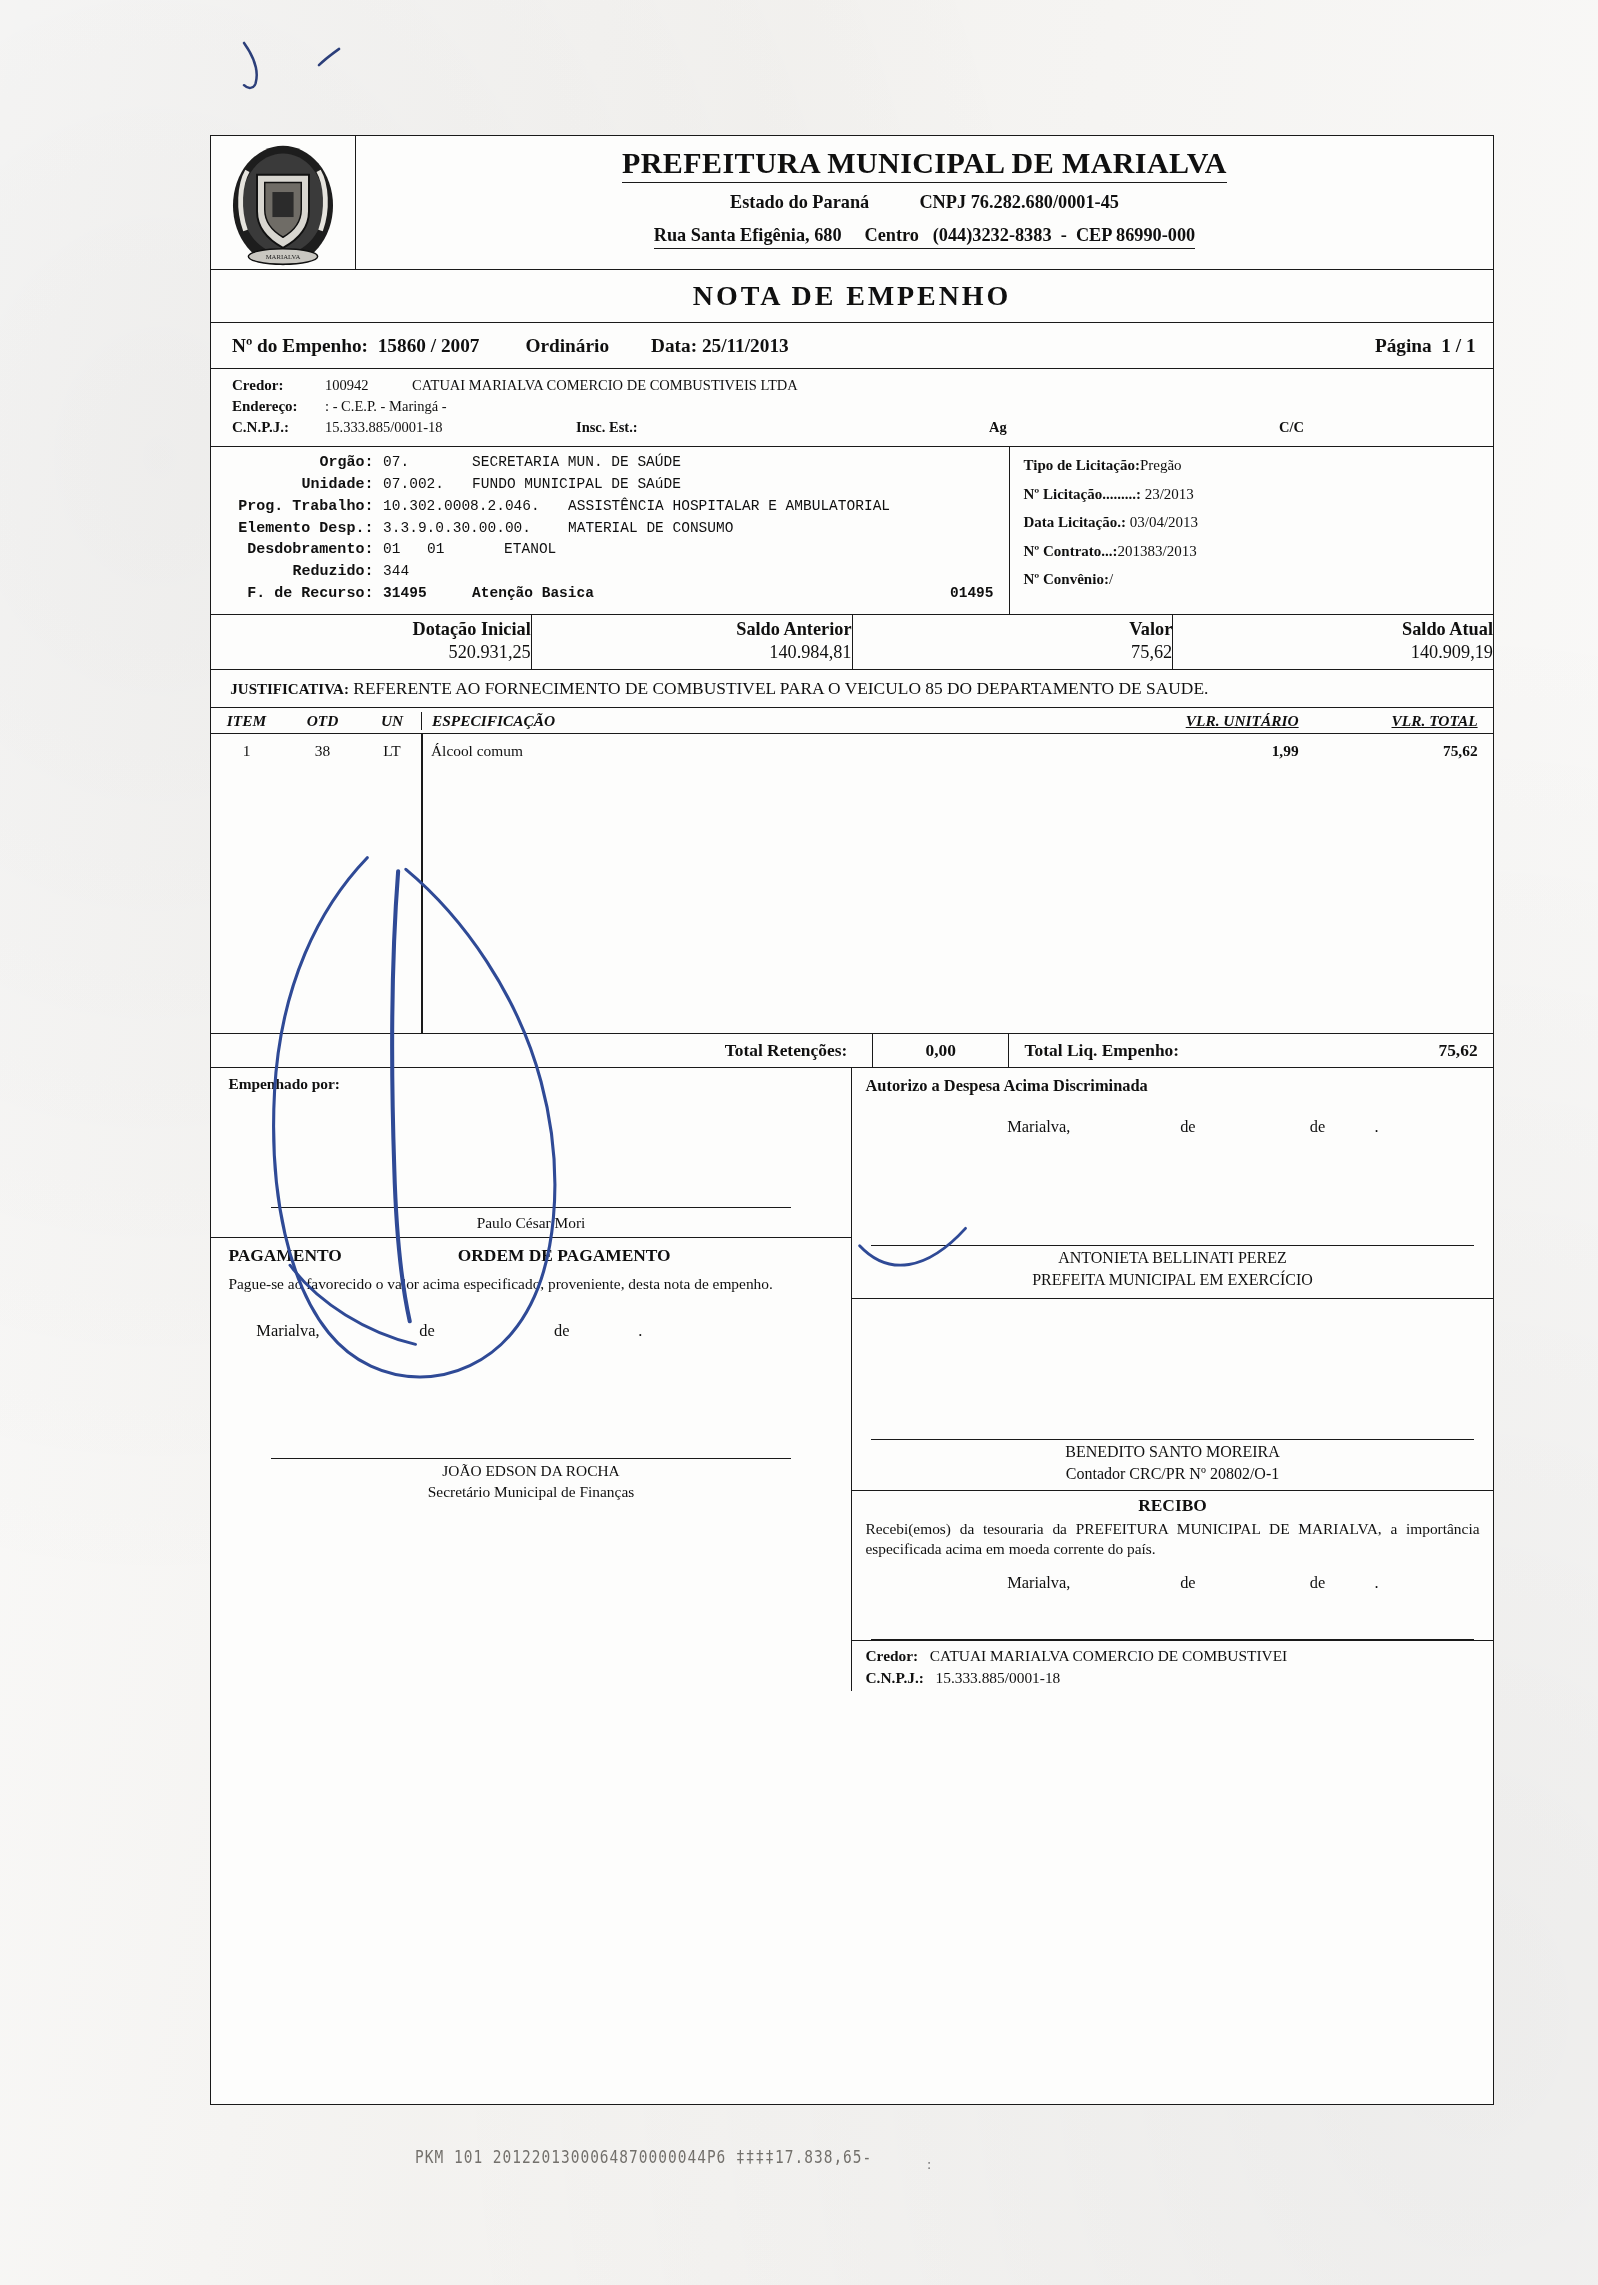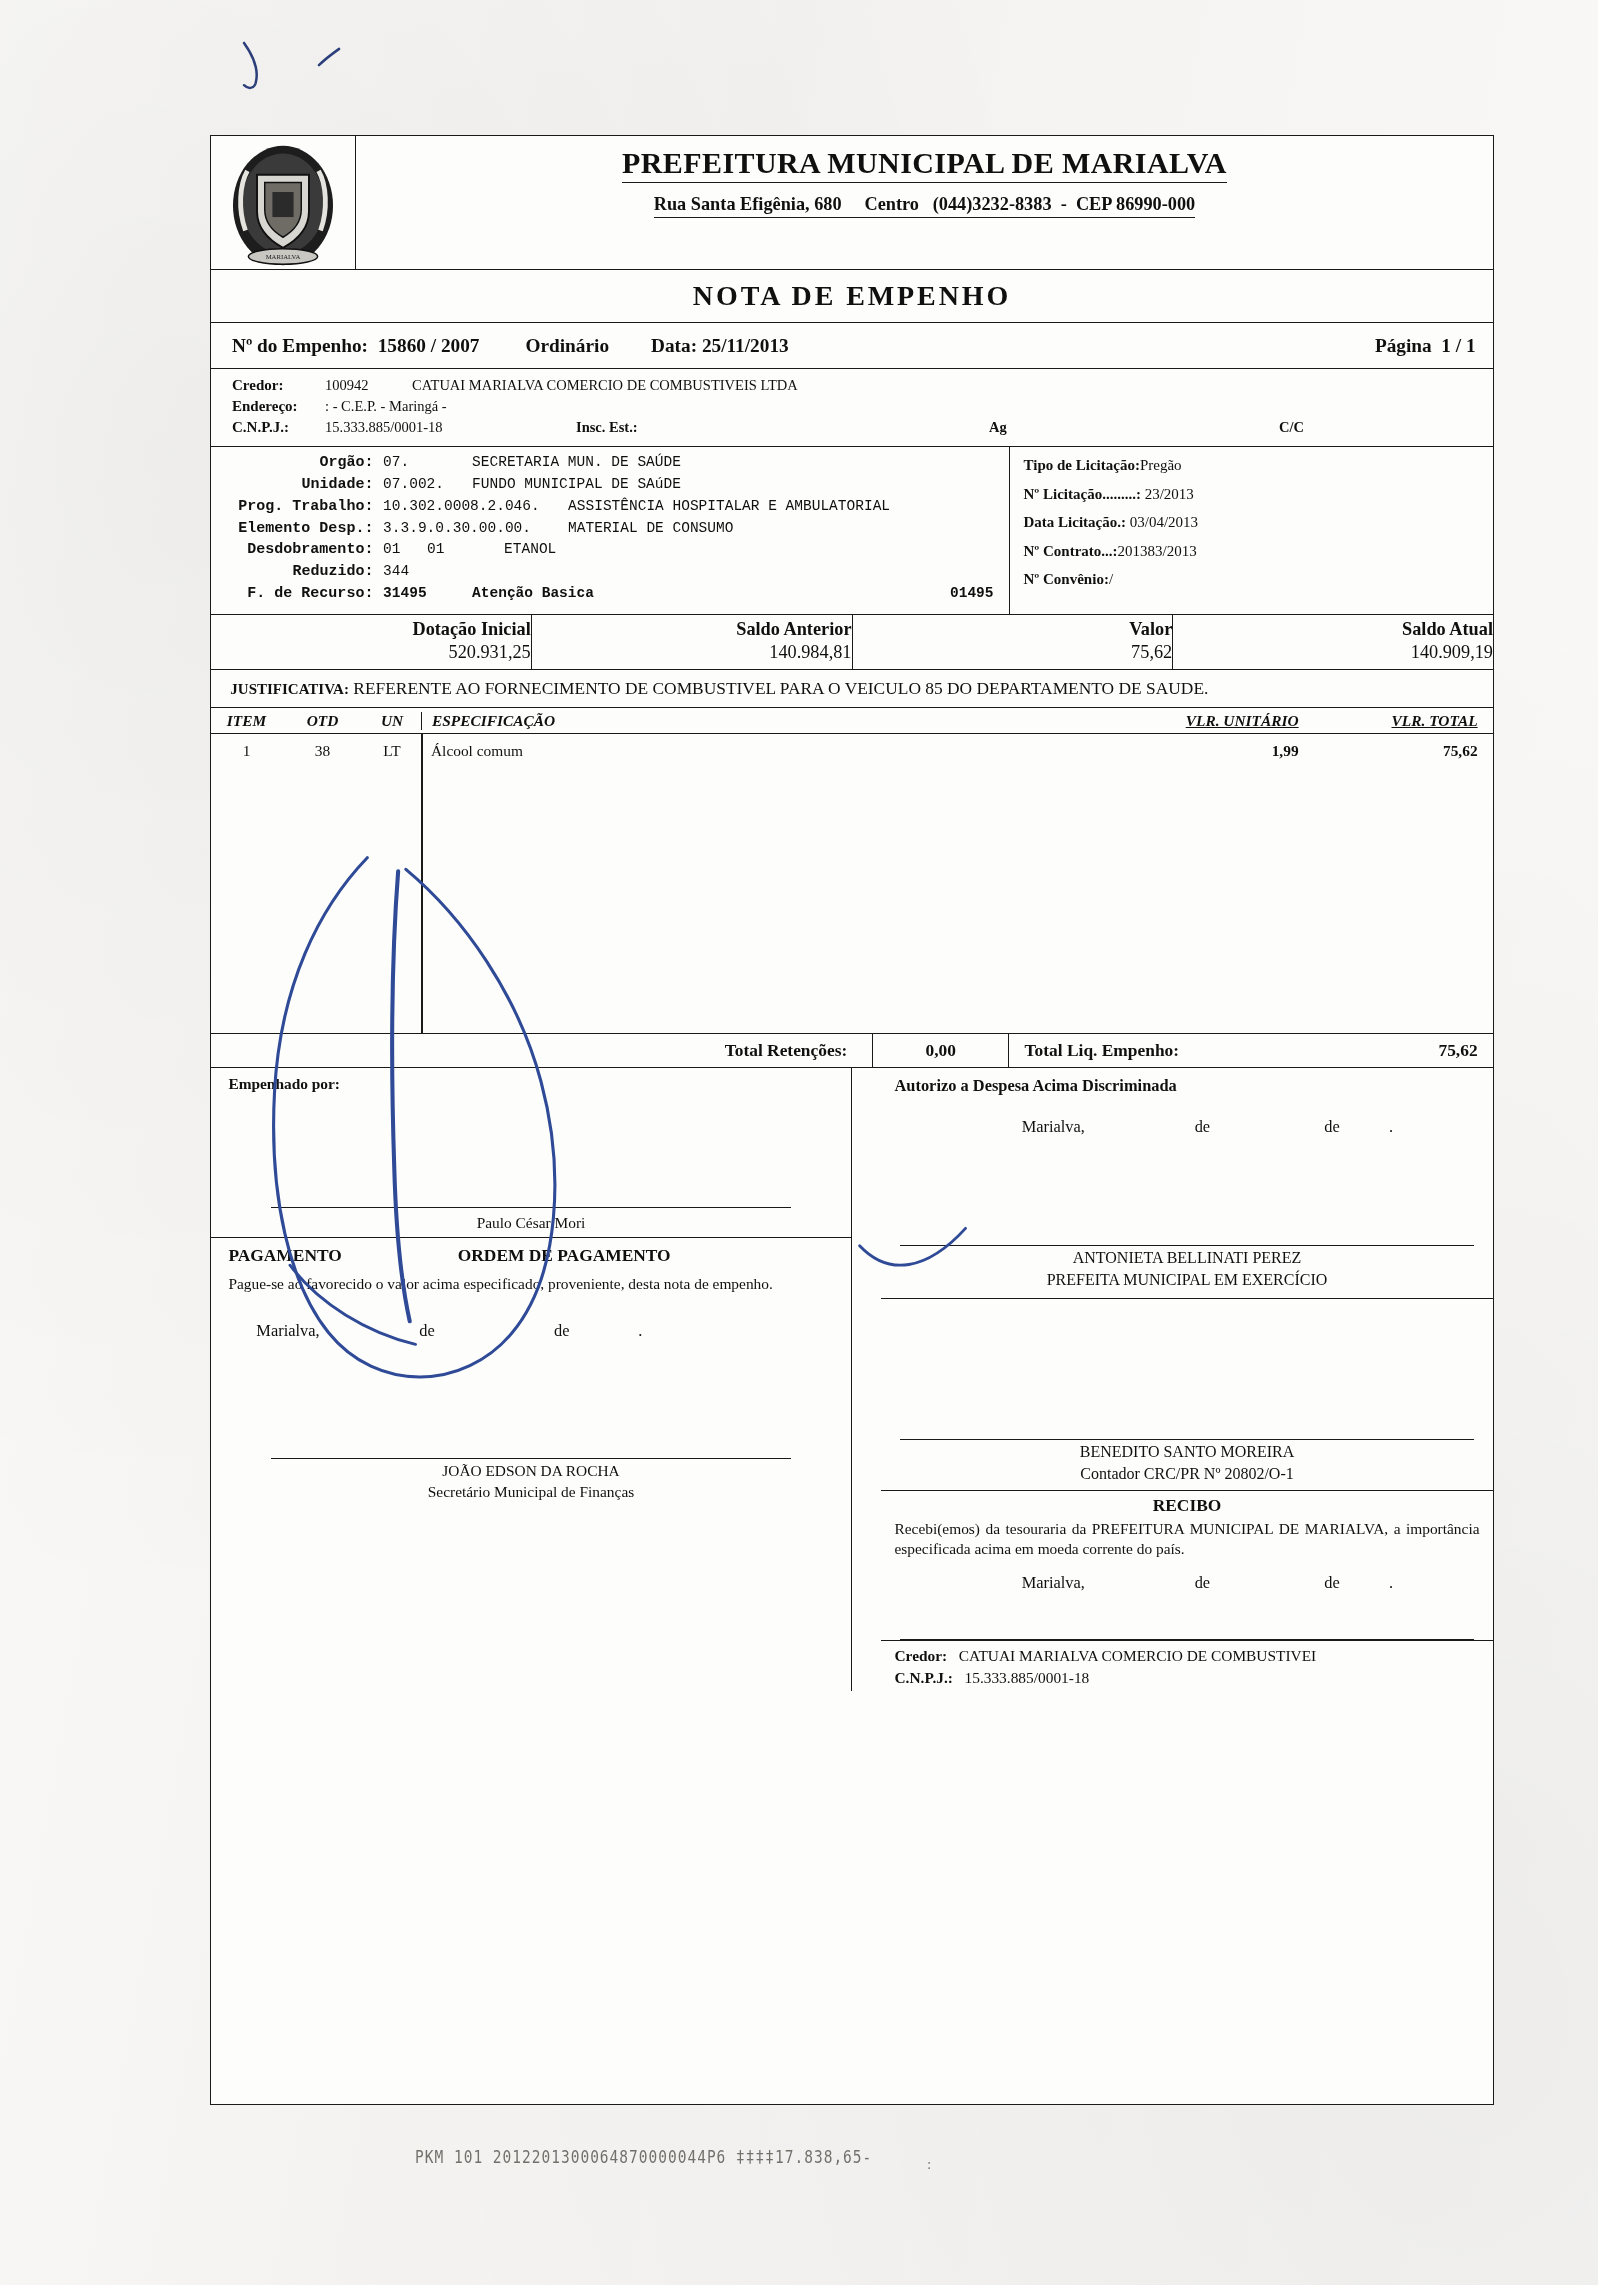--- a/index.html
+++ b/index.html
@@ -193,21 +193,21 @@
     border-bottom: 1.9px solid #1a1a1a;
     font-size: 17.4px;
     font-weight: bold;
   }
   .tot-lbl { flex: 1; text-align: right; padding: 5.8px 25px 5.8px 0; }
   .tot-val { width: 135px; text-align: center; padding: 5.8px 0; border-left: 1.9px solid #1a1a1a; border-right: 1.9px solid #1a1a1a; }
   .tot-lbl2 { width: 299px; padding: 5.8px 0 5.8px 15.4px; }
   .tot-val2 { width: 154px; text-align: right; padding: 5.8px 15.4px 5.8px 0; }
 
   
-  .bottom { display: flex; gap: 29px; }
+  .bottom { display: flex; }
   .bl { width: 641px; border-right: 1.9px solid #1a1a1a; box-sizing: border-box; }
   .brr { flex: 1; box-sizing: border-box; }
   .sign-line {
     border-top: 1.4px solid #1a1a1a;
     margin: 0 60px;
   }
   .sign-name { text-align: center; font-size: 15.4px; padding-top: 2.9px; }
   .small { font-size: 15.4px; }
   .bold { font-weight: bold; }
 
@@ -298,20 +298,25 @@
           <path d="M36,42 L74,42 L74,70 C74,86 62,95 55,99 C48,95 36,86 36,70 Z" fill="#6f6c66" stroke="#111" stroke-width="1.5"></path>
           <rect x="44" y="52" width="22" height="26" fill="#2b2b2b"></rect>
           <path d="M18,30 C10,44 8,70 16,92" fill="none" stroke="#e6e4de" stroke-width="5"></path>
           <path d="M92,30 C100,44 102,70 94,92" fill="none" stroke="#e6e4de" stroke-width="5"></path>
           <ellipse cx="55" cy="119" rx="36" ry="8" fill="#c9c7c1" stroke="#111" stroke-width="1.5"></ellipse>
           <text x="55" y="122" font-size="7" text-anchor="middle" fill="#1a1a1a" font-family="Liberation Serif, serif">MARIALVA</text>
         </svg>
       </div>
       <div class="head-txt">
         <div class="h-title">PREFEITURA MUNICIPAL DE MARIALVA</div>
+        <div class="h-line2">
+          <span>Estado do Paraná</span>
+          <span class="sp"></span>
+          <span>CNPJ 76.282.680/0001-45</span>
+        </div>
         <div class="h-line3">
           <span>Rua Santa Efigênia, 680</span>
           &nbsp;&nbsp;&nbsp;
           <span>Centro</span>
           &nbsp;
           <span>(044)3232-8383</span>
           &nbsp;-&nbsp;
           <span>CEP 86990-000</span>
         </div>
       </div>

